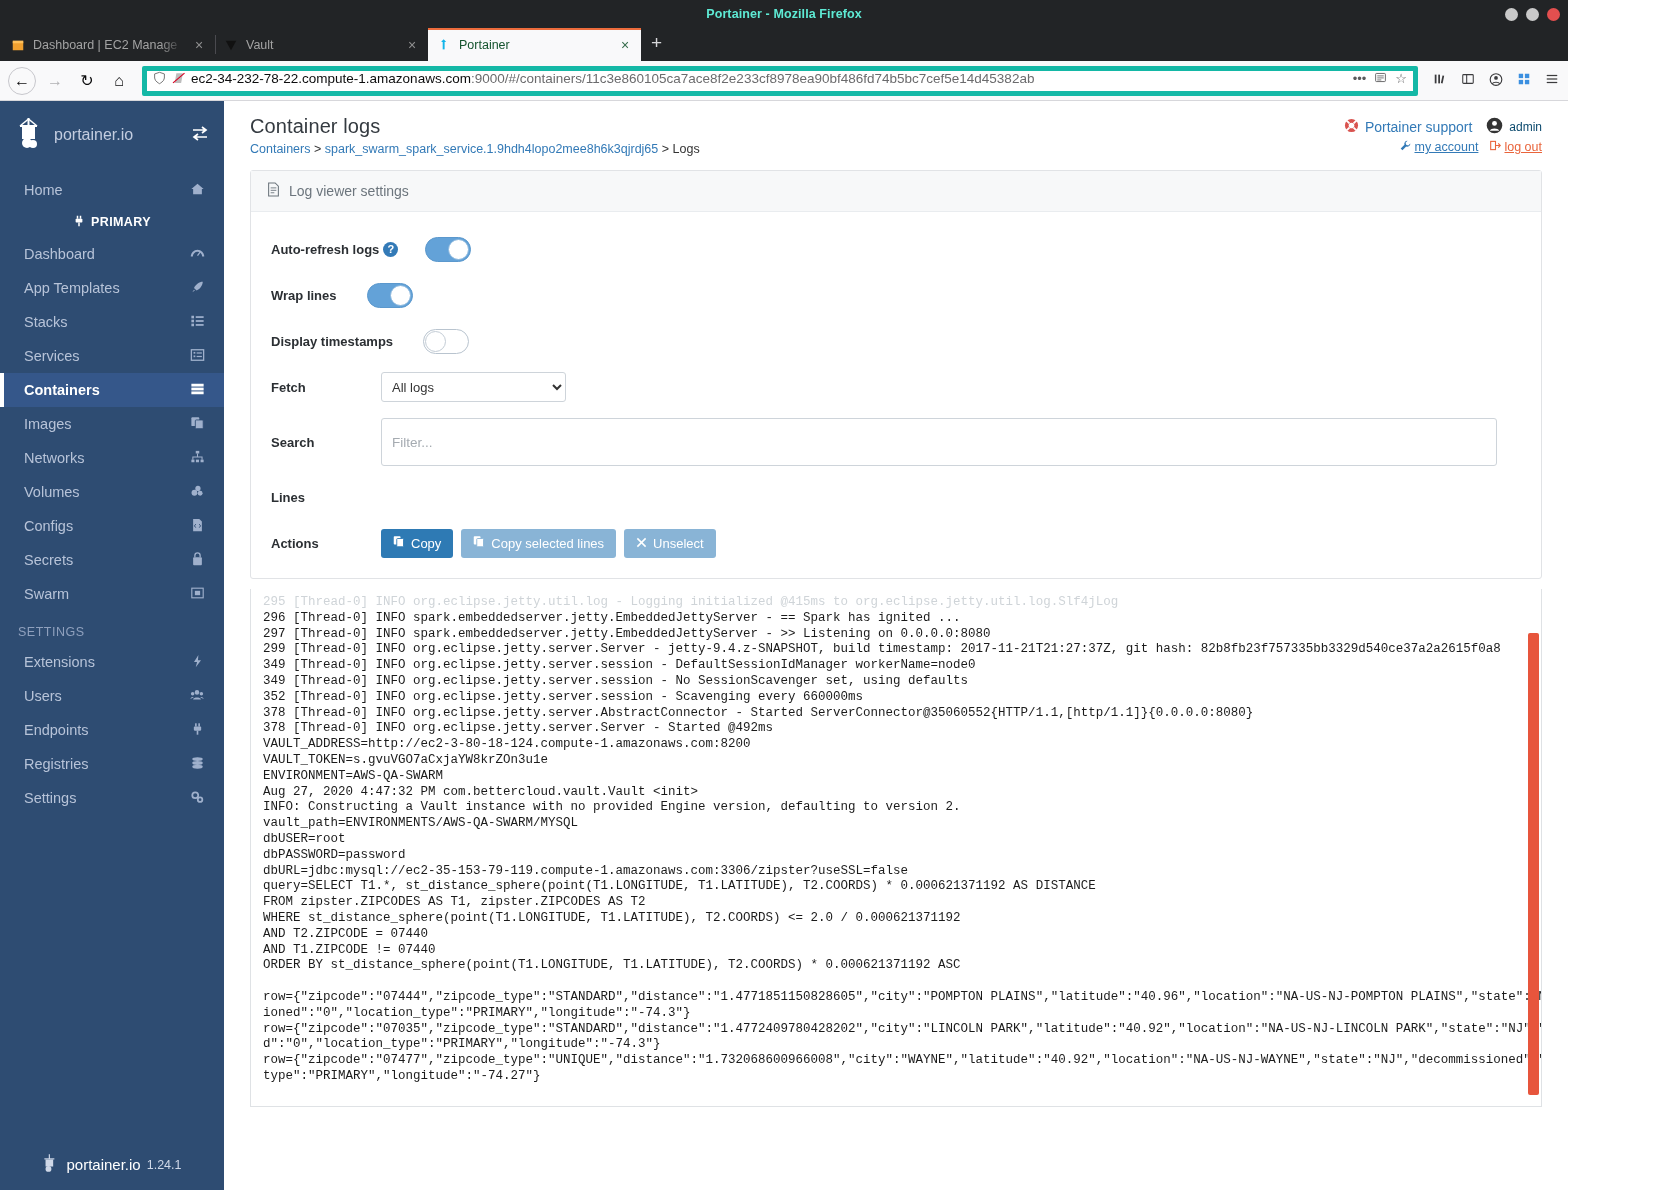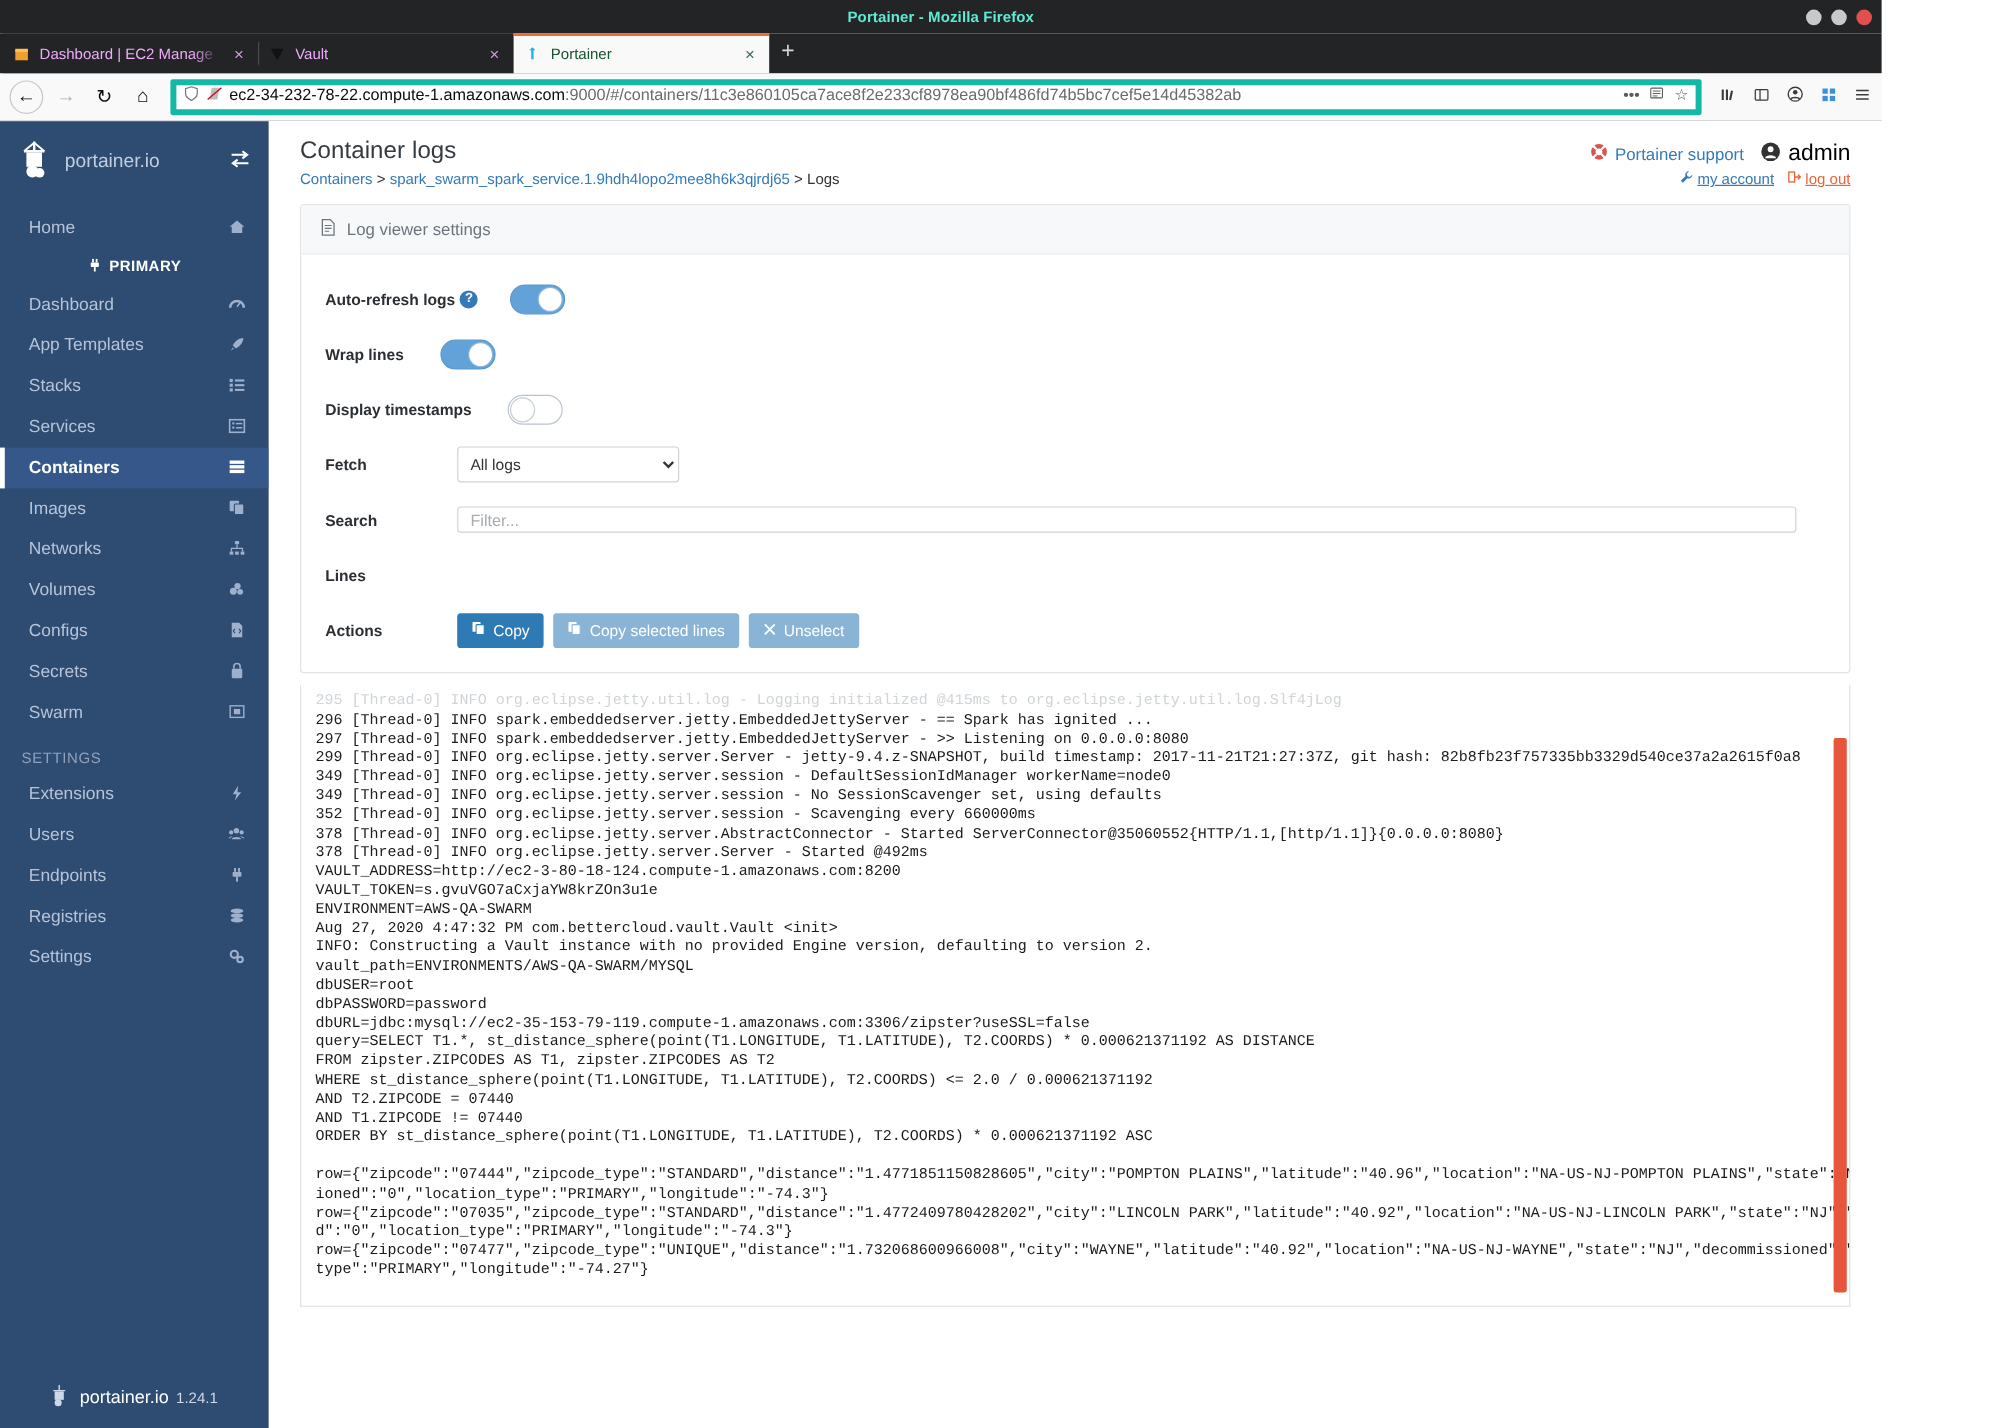--- a/index.html
+++ b/index.html
@@ -25,21 +25,21 @@
   .wbtn.min { background:#c9c9c9; }
   .wbtn.max { background:#c9c9c9; }
   .wbtn.close { background:#e34f4f; }
 
   .tabstrip {
     height: 33px; background: #222426; display: flex; align-items: flex-end;
     padding-left: 2px; position: relative;
   }
   .tab {
     height: 33px; width: 213px; display: flex; align-items: center;
-    padding: 0 8px; color: #f0abfc; font-size: 12.5px;
+    padding: 0 8px; color: #a3a3a3; font-size: 12.5px;
     position: relative; gap: 7px; background: #222426;
   }
   .tab.active { background: #f9f9fa; color: #14532d; }
   .tab.active:before {
     content:""; position:absolute; left:0; right:0; top:0; height:2px; background:#ed6c3c;
   }
   .tab .tabsep { position:absolute; left:0; top:7px; bottom:7px; width:1px; background:#4a4a4f; }
   .tab .ticon { width: 16px; height: 16px; flex: 0 0 16px; display:flex; align-items:center; justify-content:center; font-size:13px; }
   .tab .tlabel { flex: 1 1 auto; overflow: hidden; white-space: nowrap; text-overflow: clip;
                  -webkit-mask-image: linear-gradient(to right, #000 84%, transparent 100%);
@@ -103,21 +103,21 @@
   .pagehead h1 { margin:0; font-size: 20px; font-weight: normal; color:#343a40; letter-spacing:.1px; }
   .crumbs { margin-top: 4px; font-size: 12.5px; color:#337ab7; }
   .crumbs a { color:#337ab7; text-decoration:none; }
   .crumbs .sep { color:#333; }
   .crumbs .cur { color:#333; }
   .headright { margin-left:auto; text-align:right; padding-top: 2px; }
   .supportrow { display:flex; align-items:center; justify-content:flex-end; gap:6px; font-size:14px; }
   .supportrow .sup { color:#337ab7; }
   .lifering { color:#d9534f; font-size:14px; }
   .useric { color:#333; font-size:15px; }
-  .username { color:#000000; font-size:19px; }
+  .username { color:#0c4a6e; font-size:12px; }
   .accrow { margin-top: 3px; font-size: 12.5px; display:flex; justify-content:flex-end; gap:12px; }
   .accrow a { text-decoration: underline; }
   .accrow .myacc { color:#337ab7; }
   .accrow .lgout { color:#e9643b; }
   .wrenchic { color:#337ab7; font-size:11px; }
   .logoutic { color:#e9643b; font-size:11px; }
 
   .panelwrap { padding: 14px 26px 0 26px; }
   .panel { border: 1px solid #e1e3e6; border-radius: 3px; background:#fff; }
   .panel-head {
@@ -139,21 +139,21 @@
                   border:1px solid #c3ccd5; }
   .toggle.on .knob { right:1px; border-color:#89b6dd; }
   .toggle.off .knob { left:1px; }
 
   select.fetchsel {
     width: 185px; height: 30px; font-size: 13px; padding: 3px 6px; color:#333;
     border:1px solid #ced4da; border-radius: 3px; background:#fff;
     font-family: Liberation Sans, sans-serif;
   }
   input.txtfield {
-    flex: 1 1 auto; height: 22px; border: 1px solid #ced4da; border-radius: 3px;
+    flex: 1 1 auto; height: 48px; border: 1px solid #ced4da; border-radius: 3px;
     padding: 0 10px; font-size: 13.5px; color:#495057; font-family: "Liberation Sans", sans-serif;
     background:#fff;
   }
   input.txtfield::placeholder { color: #a5abb1; }
   .spinwrap { flex:1 1 auto; position:relative; display:flex; }
   .spinner { position:absolute; right:4px; top:3px; width:14px; height:25px;
              display:flex; flex-direction:column; justify-content:center; align-items:center; color:#555; }
   .spinner span { font-size:8px; line-height:8px; }
 
   .btn { height: 29px; border-radius: 3px; border: none; color:#fff; font-size: 13px;

